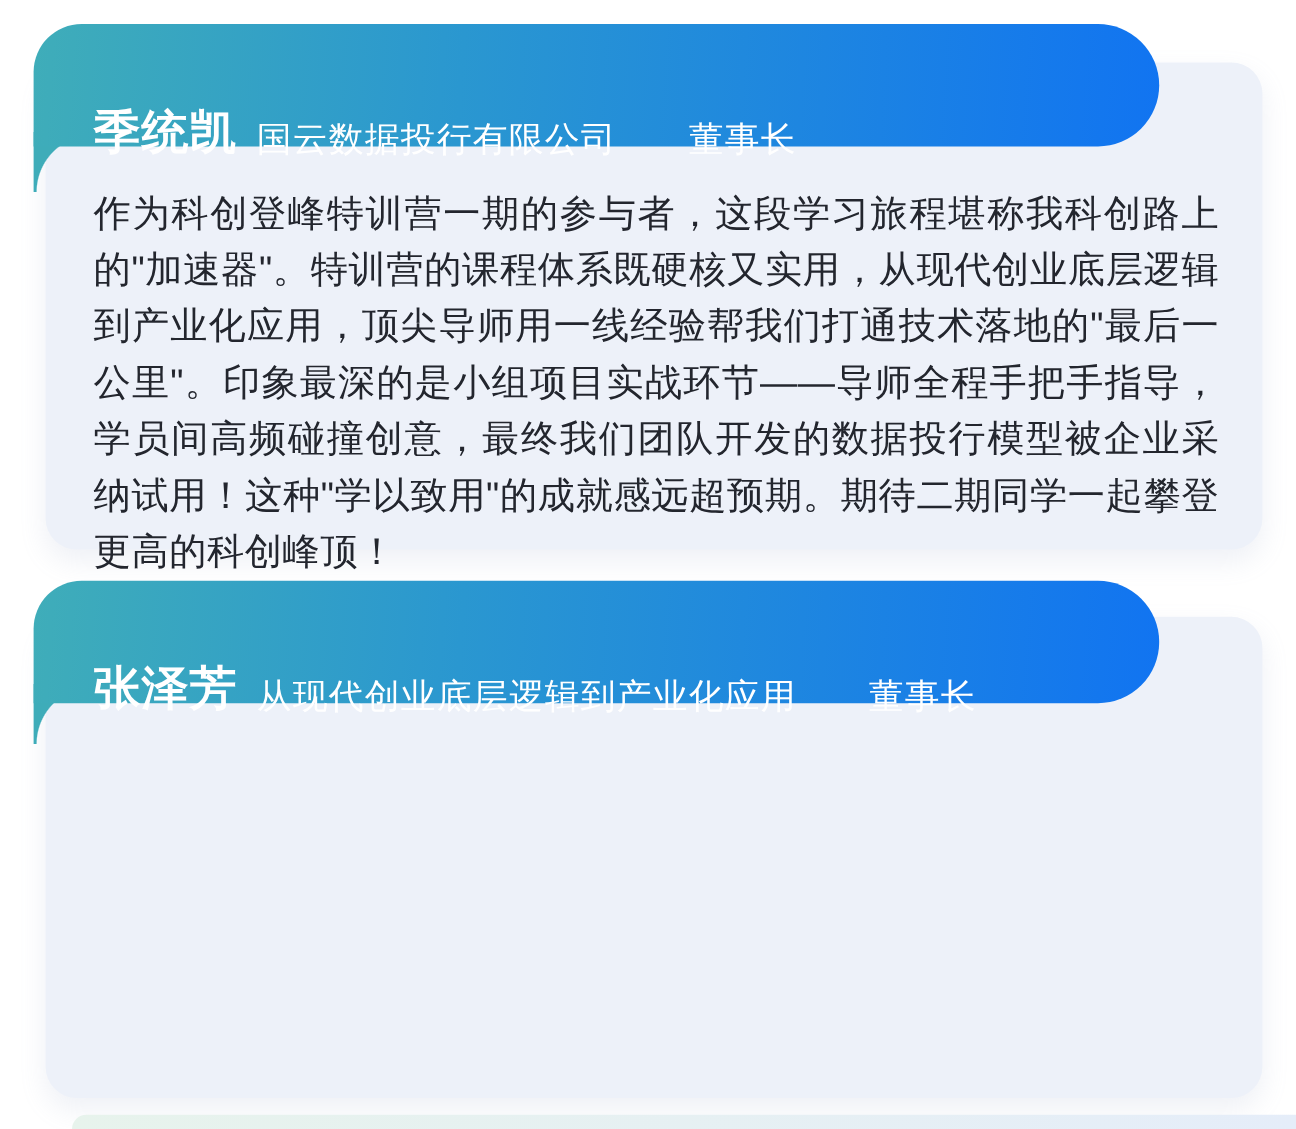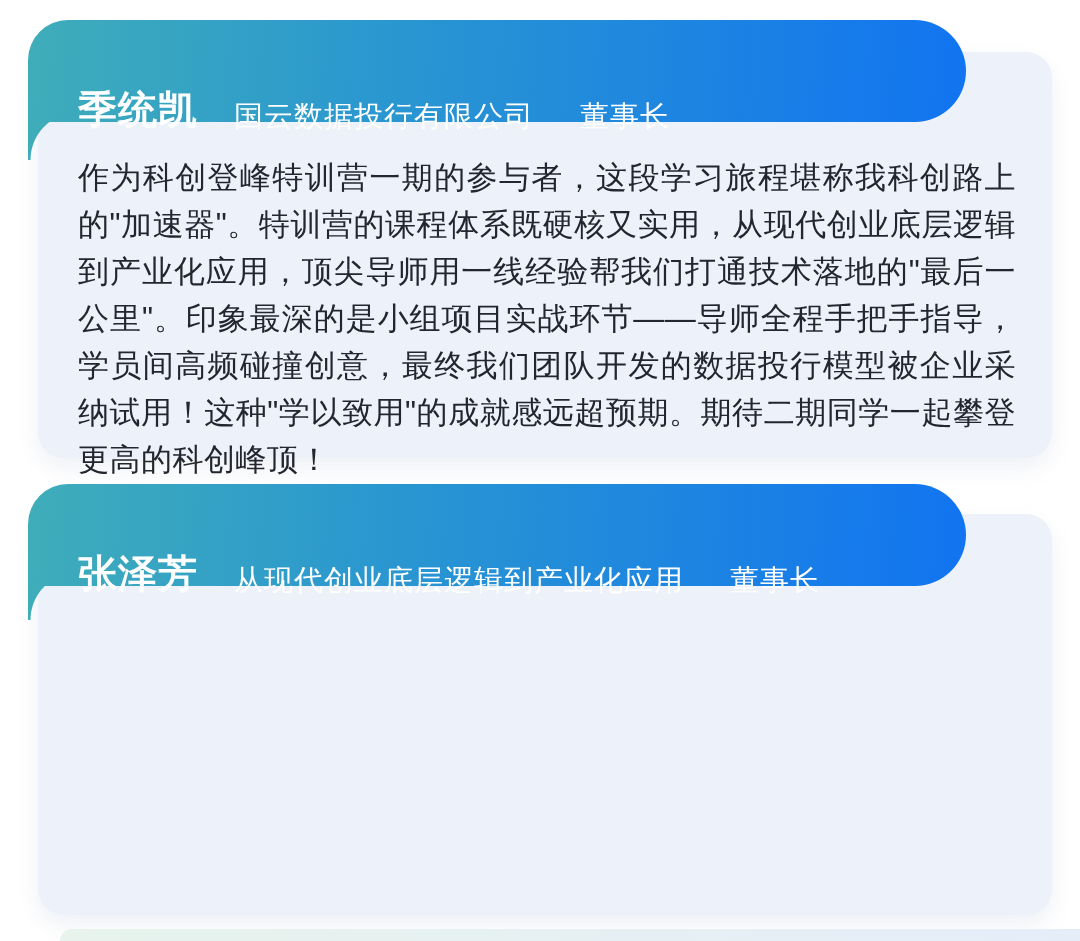--- a/index.html
+++ b/index.html
@@ -58,27 +58,26 @@
   .bar-2 { top: 484px; }
   .bar-inner { display: flex; align-items: flex-end; position: relative; top: 63px; gap: 16px; }
   .person-name {
     font-size: 39px;
     font-weight: bold;
     letter-spacing: 1px;
   }
   .person-company {
     font-size: 29px;
     font-weight: 500;
-    margin-left: 20px;
     letter-spacing: 1px;
   }
   .person-title {
     font-size: 29px;
     font-weight: 500;
-    margin-left: 30px;
+    margin-left: 44px;
     letter-spacing: 1px;
   }
 
   
   .quote {
     position: absolute;
     left: 78px;
     width: 938px;
     font-size: 31px;
     line-height: 47px;

